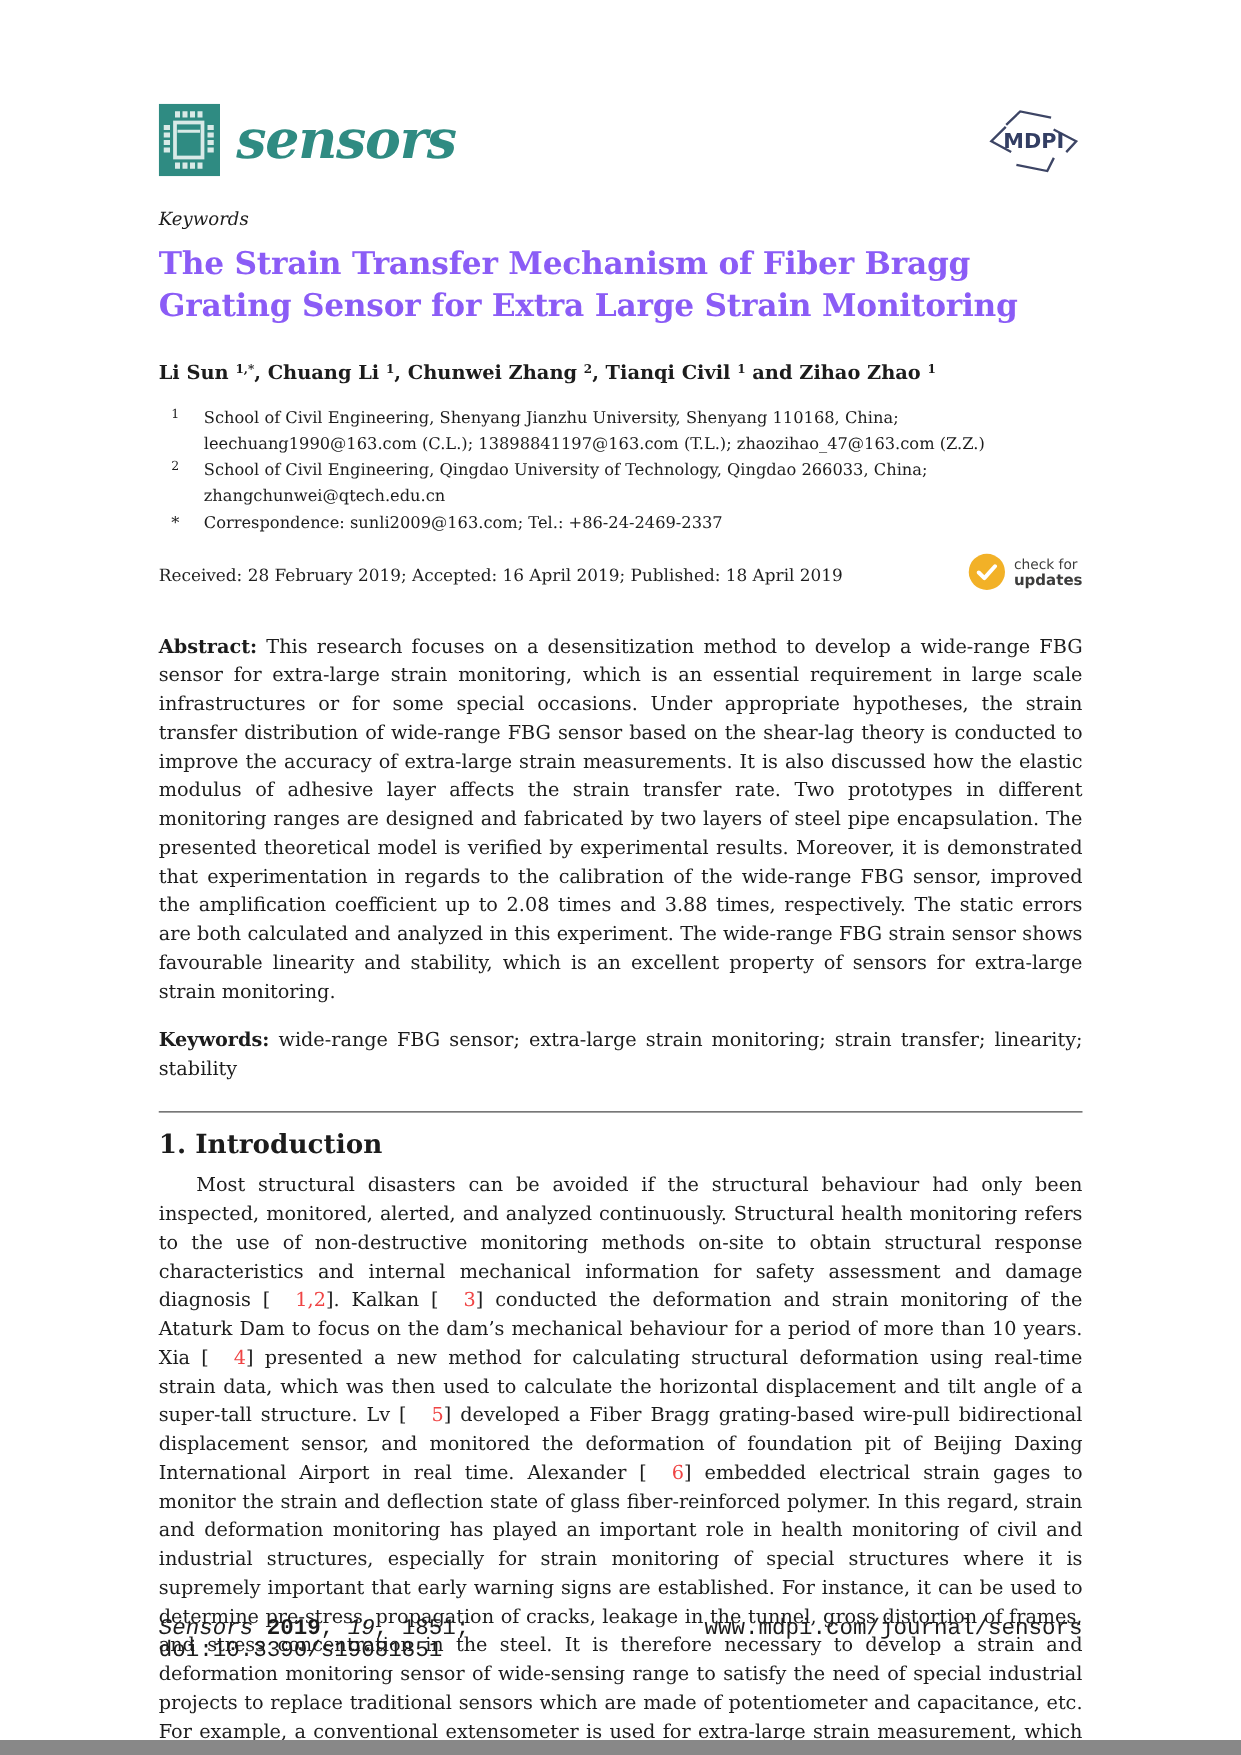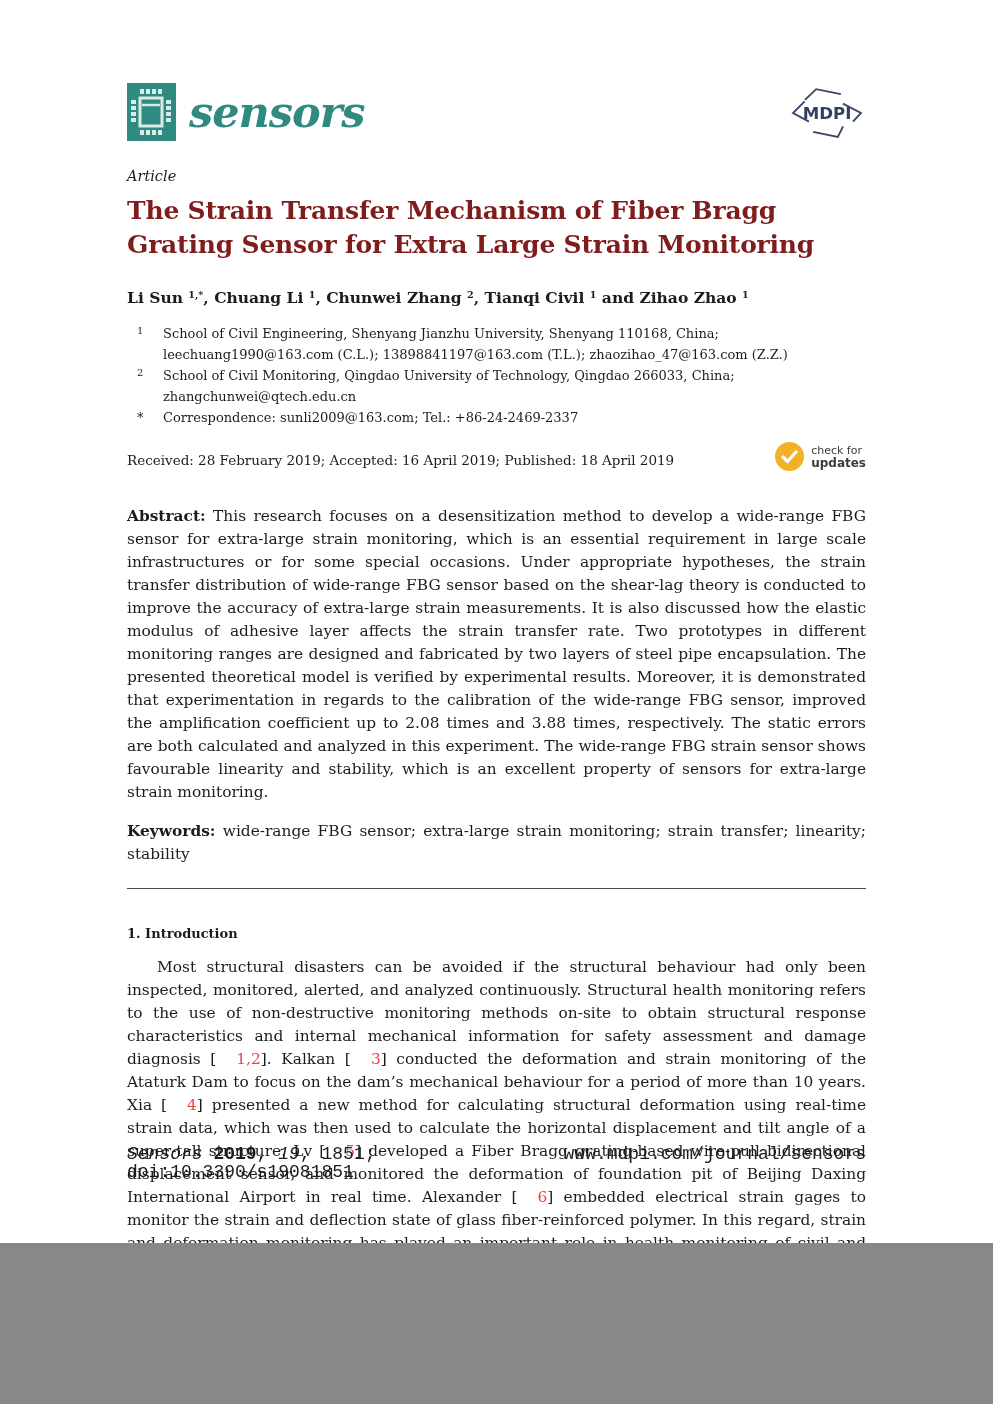--- a/index.html
+++ b/index.html
@@ -1,37 +1,37 @@
 <!DOCTYPE html>
 <html><head>
 <meta charset="utf-8">
 <style>
   * { margin:0; padding:0; box-sizing:border-box; }
   html,body { background:#888; }
   .page {
-    position:relative; width:993px; height:1243px; background:#ffffff;
+    position:relative; width:993px; height:1392px; background:#ffffff;
     margin:0 auto; overflow:hidden; color:#1c1c1c;
     font-family:"DejaVu Serif", serif;
   }
   .header {
     position:absolute; top:83px; left:127px; width:739px; height:64px;
     display:flex; justify-content:space-between; align-items:flex-start;
   }
   .brand { display:flex; align-items:center; gap:13px; }
   .wordmark {
     font-style:italic; font-weight:bold; font-size:43px; line-height:58px;
     color:#2f8b82; letter-spacing:-1px;
   }
   .mdpi-logo { position:relative; width:78px; height:52px; margin-top:4px; }
   .mdpi-logo svg { position:absolute; inset:0; }
   .content { position:absolute; top:166px; left:127px; width:739px; }
   .article-label { font-style:italic; font-size:14.5px; line-height:20px; }
   .title {
     margin-top:8px; font-size:25px; line-height:34px; font-weight:bold;
-    color:#7f1d1d; max-width:732px; letter-spacing:-0.2px;
+    color:#8b5cf6; max-width:732px; letter-spacing:-0.2px;
   }
   .authors { margin-top:25px; font-size:15.5px; font-weight:bold; line-height:21px; }
   .affiliations { margin-top:13px; font-size:13px; line-height:21px; }
   .affil { position:relative; padding-left:36px; }
   .affil-marker { position:absolute; left:10px; top:-3px; font-size:10px; width:22px; }
   .affil-marker.star { top:0; font-size:13px; }
   .dates-row {
     margin-top:14px; display:flex; justify-content:space-between; align-items:flex-start;
   }
   .dates { font-size:13.5px; line-height:21px; padding-top:8px; }
@@ -40,21 +40,21 @@
     width:29px; height:29px; border-radius:50%; background:#f2b127;
     display:flex; align-items:center; justify-content:center;
   }
   .badge-text { font-family:"DejaVu Sans", sans-serif; color:#3c3c3b; line-height:13px; }
   .badge-line1 { font-size:11px; }
   .badge-line2 { font-size:12px; font-weight:bold; }
   .abstract { margin-top:34px; font-size:15.4px; line-height:23px; text-align:justify; }
   .bold-label { font-weight:bold; }
   .keywords { margin-top:16px; font-size:15.4px; line-height:23px; text-align:justify; }
   .divider { margin-top:22px; border:none; border-top:1.5px solid #4b4b4b; }
-  .section-heading { margin-top:34px; font-size:13px; font-weight:bold; line-height:21px; }
+  .section-heading { margin-top:14px; font-size:21px; font-weight:bold; line-height:21px; }
   .body-par {
     margin-top:12px; font-size:15.4px; line-height:23px; text-align:justify;
     text-indent:30px;
   }
   .seg-sup { font-size:0.62em; position:relative; top:-0.55em; }
   .seg-cite { color:#ef4444;margin-left:20px; }
   .seg-it { font-style:italic; }
   .seg-b { font-weight:bold; }
   .footer {
     position:absolute; left:127px; bottom:62px; width:739px;
@@ -101,34 +101,34 @@
           <polyline points="76,57 65,69 34,53" transform="rotate(-16 65 69)"></polyline>
           <polyline points="25,48 3,36 19,20"></polyline>
         </g>
         <text x="50" y="44" text-anchor="middle" font-family="DejaVu Sans, sans-serif" font-size="23" font-weight="bold" fill="#333e63">MDPI</text>
       </svg>
     </div>
   </div>
 
   <div class="content">
 
-    <div class="article-label">Article</div>
+    <div class="article-label">Keywords</div>
 
     <h1 class="title">The Strain Transfer Mechanism of Fiber Bragg Grating Sensor for Extra Large Strain Monitoring</h1>
 
     <div class="authors"><span>Li Sun </span><span class="seg-sup">1,*</span><span>, Chuang Li </span><span class="seg-sup">1</span><span>, Chunwei Zhang </span><span class="seg-sup">2</span><span>, Tianqi Civil </span><span class="seg-sup">1</span><span> and Zihao Zhao </span><span class="seg-sup">1</span></div>
 
     <div class="affiliations">
       <div class="affil">
         <span class="affil-marker">1</span>
         <span>School of Civil Engineering, Shenyang Jianzhu University, Shenyang 110168, China; leechuang1990@163.com (C.L.); 13898841197@163.com (T.L.); zhaozihao_47@163.com (Z.Z.)</span>
       </div>
       <div class="affil">
         <span class="affil-marker">2</span>
-        <span>School of Civil Monitoring, Qingdao University of Technology, Qingdao 266033, China; zhangchunwei@qtech.edu.cn</span>
+        <span>School of Civil Engineering, Qingdao University of Technology, Qingdao 266033, China; zhangchunwei@qtech.edu.cn</span>
       </div>
       <div class="affil">
         <span class="affil-marker star">*</span>
         <span>Correspondence: sunli2009@163.com; Tel.: +86-24-2469-2337</span>
       </div>
     </div>
 
     <div class="dates-row">
       <div class="dates">Received: 28 February 2019; Accepted: 16 April 2019; Published: 18 April 2019</div>
       <div class="badge">

